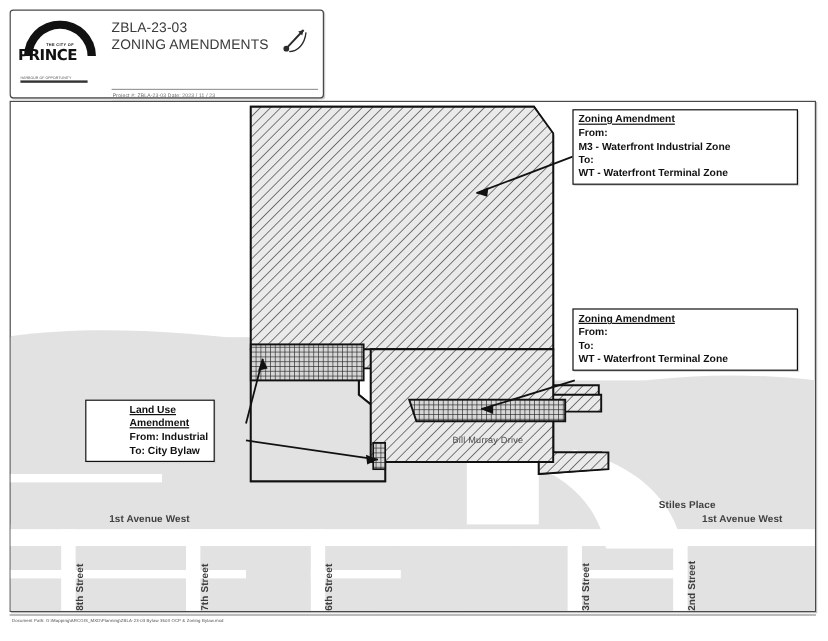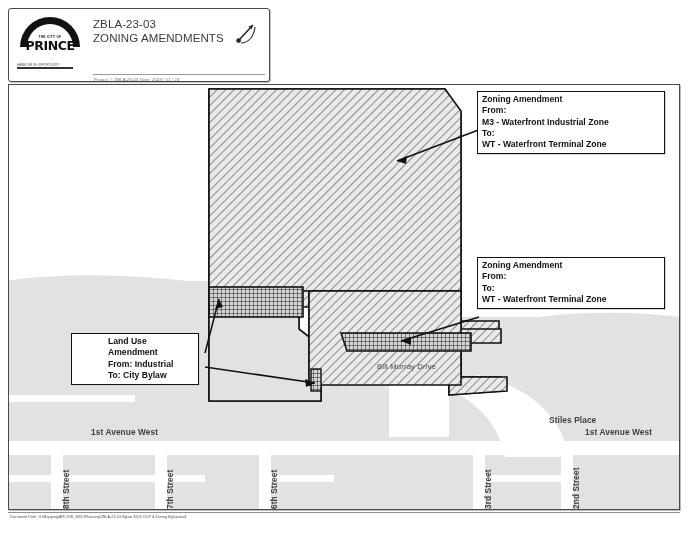--- a/index.html
+++ b/index.html
@@ -15,21 +15,21 @@
   
   .titleblock{position:absolute;left:8px;top:8px;width:262px;height:74px;
               background:#ffffff;border:1px solid #4a4a4a;border-radius:3px;
               box-sizing:border-box;box-shadow:1px 1px 0 #c9c9c9;}
   .titleblock .logo{position:absolute;left:6px;top:6px;width:70px;height:56px;}
   .logo-arch{position:absolute;left:5px;top:2px;width:60px;height:30px;
              border:7px solid #111;border-bottom:none;
              border-radius:30px 30px 0 0;box-sizing:border-box;}
   .logo-cityof{position:absolute;left:0;top:20px;width:70px;text-align:center;
                font-size:3.2px;letter-spacing:.3px;color:#111;font-weight:bold;}
-  .logo-word1{position:absolute;left:0;top:25px;width:70px;text-align:center;
+  .logo-word1{position:absolute;left:0;top:25px;width:70px;text-align:left;
               font-size:12.5px;font-weight:bold;color:#111;letter-spacing:-0.4px;
               line-height:11px;font-family:"DejaVu Sans",sans-serif;}
   .logo-word2{position:absolute;left:0;top:35px;width:70px;text-align:center;
               font-size:12.5px;font-weight:bold;color:#a21caf;letter-spacing:-0.4px;
               line-height:11px;font-family:"DejaVu Sans",sans-serif;margin-top:42px;}
   .logo-sub{position:absolute;left:2px;top:48px;width:66px;text-align:left;
             font-size:3px;color:#555;}
   .logo-rule{position:absolute;left:2px;top:52px;width:56px;height:1.5px;background:#333;}
 
   .tb-title{position:absolute;left:84px;top:8px;width:150px;
@@ -43,21 +43,21 @@
 
   
   .land{position:absolute;background:#e2e2e2;}
   .road{position:absolute;background:#ffffff;}
 
   
   .callout{position:absolute;background:#ffffff;border:1.4px solid #111;
            box-sizing:border-box;padding:2px 4px 3px 4px;
            font-size:8.6px;line-height:11.3px;color:#111;font-weight:bold;
            box-shadow:1px 1px 0 #d7d7d7;}
-  .callout .hd{display:block;}
+  .callout .hd{text-decoration:underline;display:block;}
   .callout .ln{display:block;white-space:nowrap;}
 
   
   .st-label{position:absolute;font-size:8.3px;font-weight:bold;color:#3f3f3f;
             white-space:nowrap;letter-spacing:.1px;}
   .st-vert{transform:rotate(-90deg);transform-origin:left top;}
   .drive-label{position:absolute;font-size:7.6px;font-weight:normal;color:#4a4a4a;
                white-space:nowrap;letter-spacing:.2px;}
 
   .footer{position:absolute;left:10px;top:515px;font-size:3.6px;color:#4b4b4b;
@@ -193,21 +193,21 @@
       <span class="ln">WT - Waterfront Terminal Zone</span>
     </div>
 
     <div class="callout" style="left:468px;top:172px;width:188px;">
       <span class="hd">Zoning Amendment</span>
       <span class="ln">From:</span>
       <span class="ln">To:</span>
       <span class="ln">WT - Waterfront Terminal Zone</span>
     </div>
 
-    <div class="callout" style="left:62px;top:248px;width:128px;padding-left:36px;">
+    <div class="callout" style="left:62px;top:248px;width:108px;padding-left:36px;">
       <span class="hd">Land Use Amendment</span>
       <span class="ln">From: Industrial</span>
       <span class="ln">To: City Bylaw</span>
     </div>
 
   </div>
 
   <div class="footer-rule"></div>
   <div class="footer">Document Path: G:\Mapping\ARCGIS_MXD\Planning\ZBLA-23-03 Bylaw 3503 OCP &amp; Zoning Bylaw.mxd</div>
 

